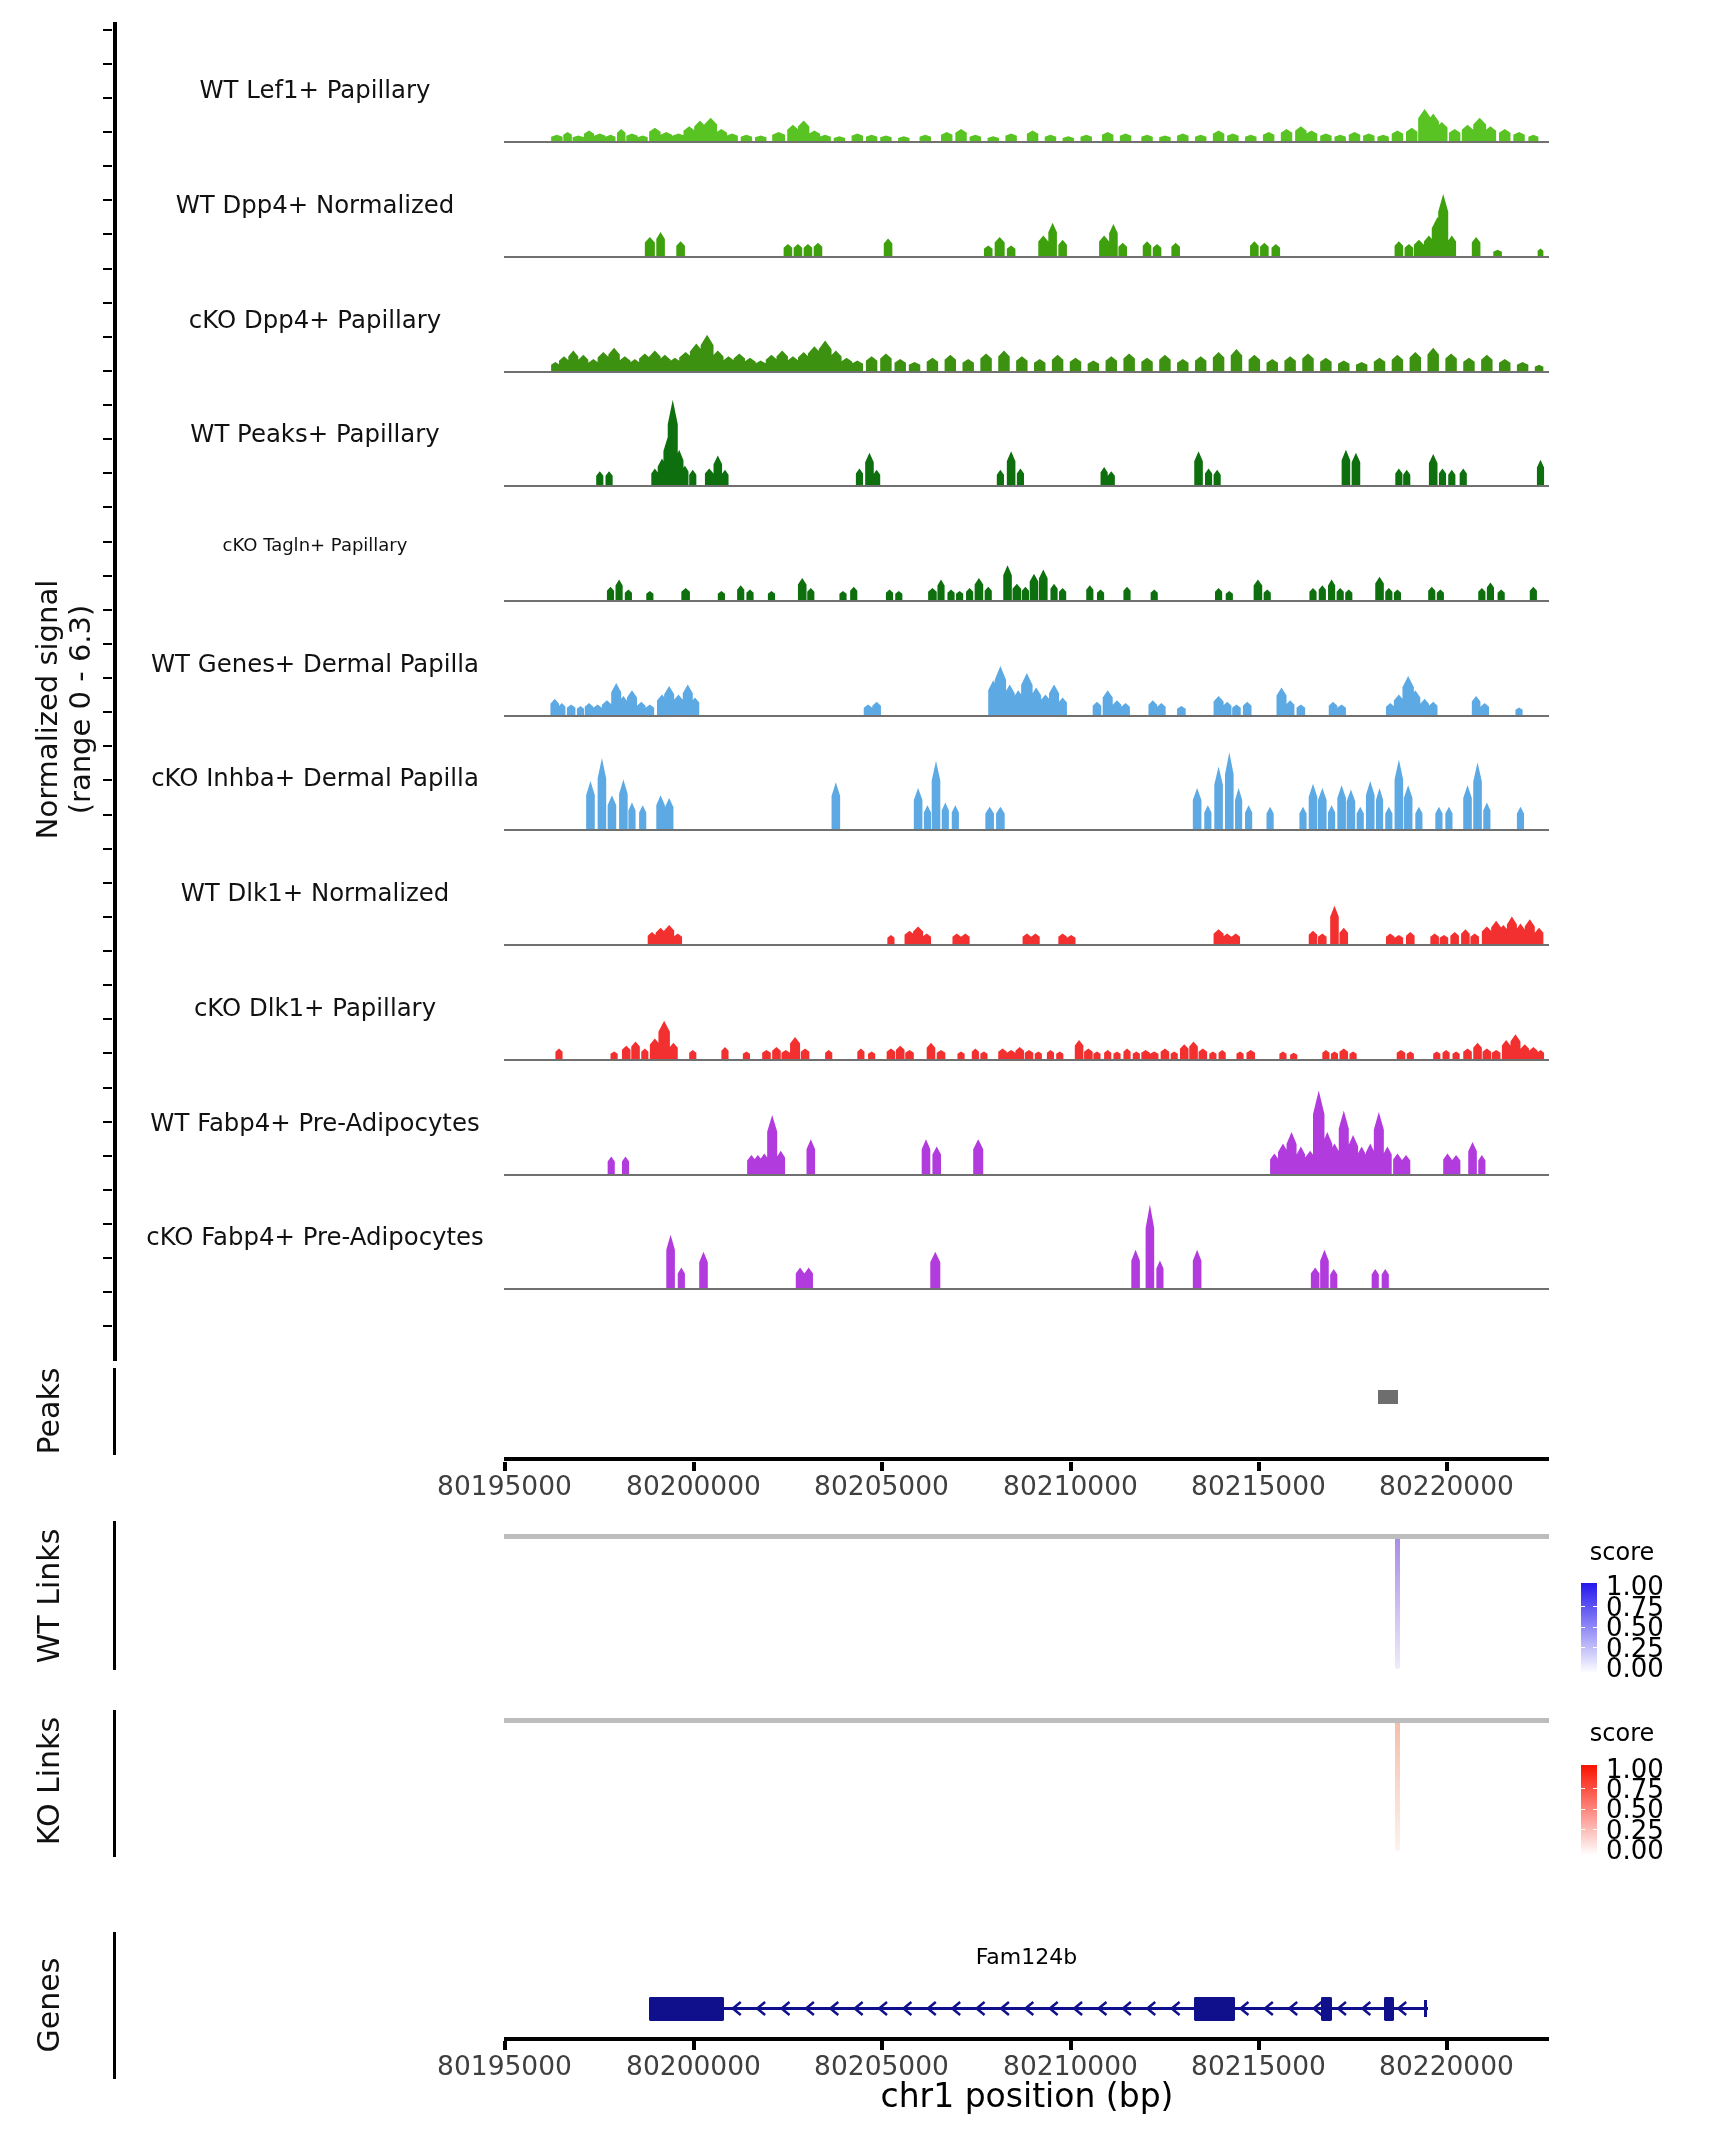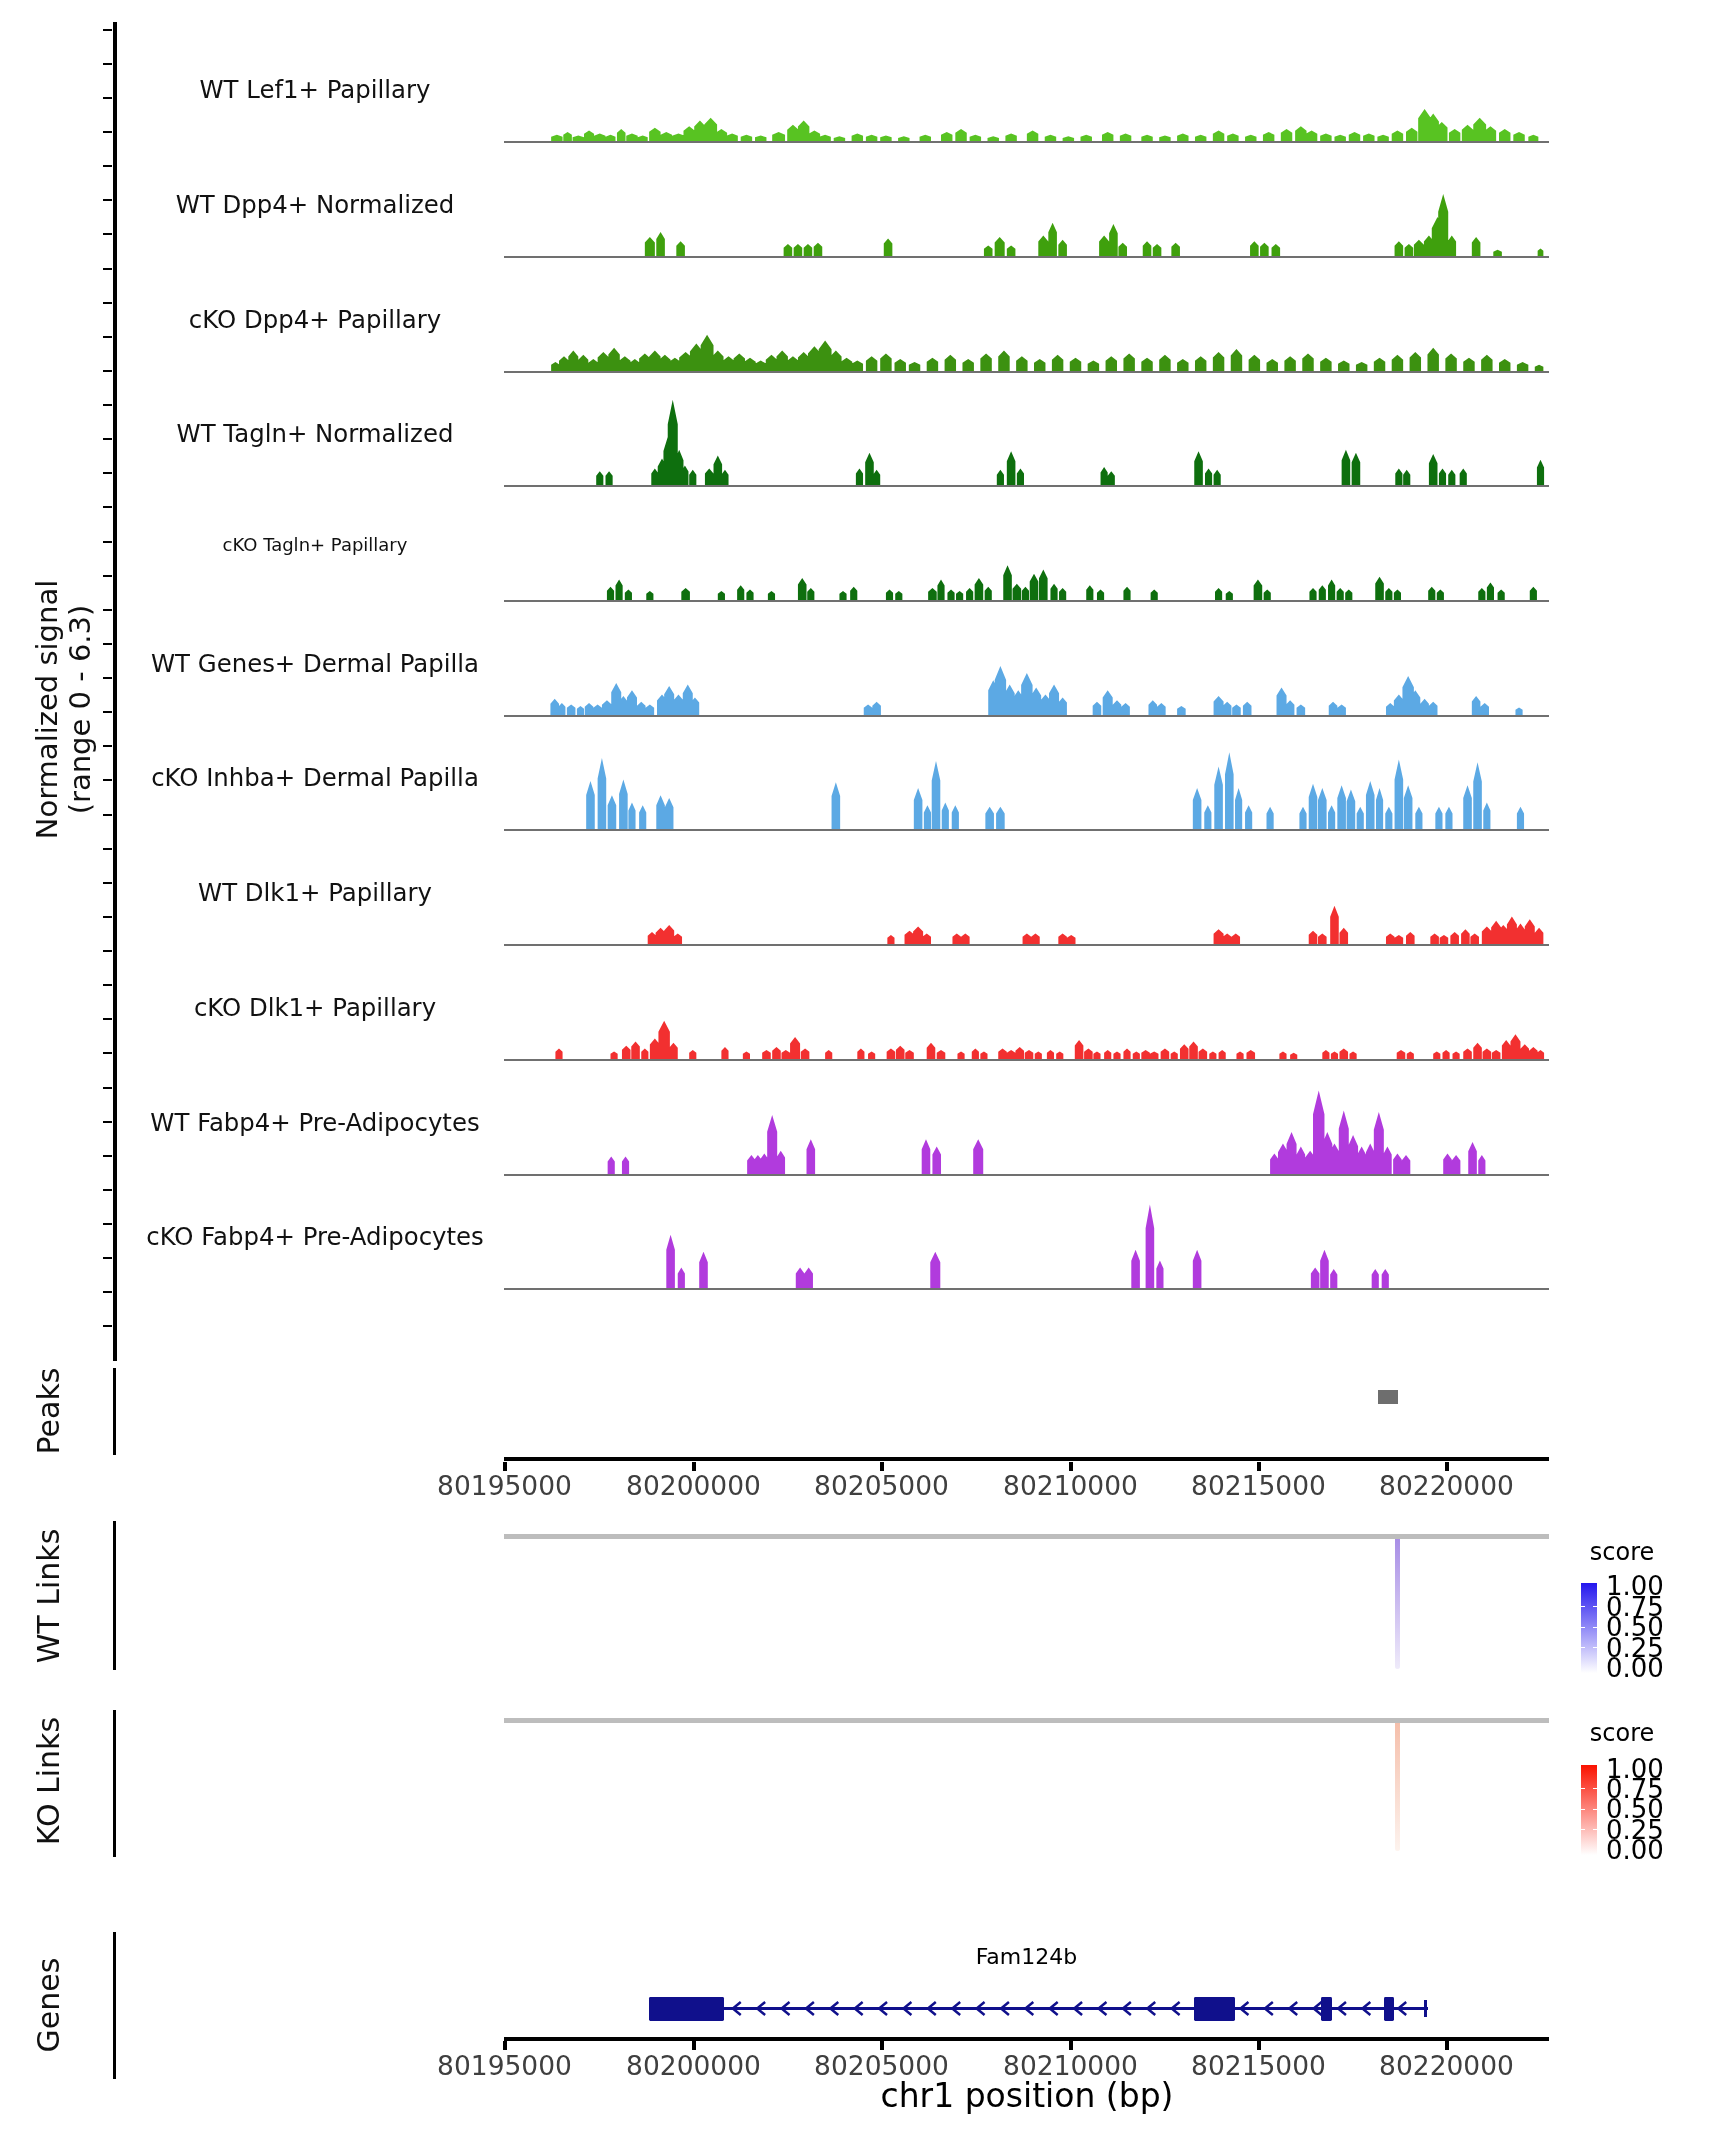--- a/index.html
+++ b/index.html
@@ -75,41 +75,41 @@
       <div style="position: absolute; left: 118px; top: 190px; width: 394px; text-align: center; font-size: 24.4px; color: rgb(17, 17, 17); white-space: nowrap;">WT Dpp4+ Normalized</div>
       <svg viewBox="0 0 1457 130" width="1045" height="93" style="left: 504px; top: 164px;">
         <path d="M195,130 L195,109.84 L202,102 L209,109.84 L209,130 Z M211,130 L211,104.8 L217,95 L223,104.8 L223,130 Z M239,130 L239,114.16 L245,108 L251,114.16 L251,130 Z M389,130 L389,117.04 L395,112 L401,117.04 L401,130 Z M403,130 L403,117.04 L409,112 L415,117.04 L415,130 Z M417,130 L417,117.04 L423,112 L429,117.04 L429,130 Z M431,130 L431,115.6 L437,110 L443,115.6 L443,130 Z M529,130 L529,111.28 L535,104 L541,111.28 L541,130 Z M669,130 L669,118.48 L675,114 L681,118.48 L681,130 Z M684,130 L684,109.84 L691,102 L698,109.84 L698,130 Z M701,130 L701,118.48 L707,114 L713,118.48 L713,130 Z M745,130 L745,108.4 L752,100 L759,108.4 L759,130 Z M759,130 L759,95.44 L765,82 L771,95.44 L771,130 Z M773,130 L773,112.72 L779,106 L785,112.72 L785,130 Z M830,130 L830,108.4 L837,100 L844,108.4 L844,130 Z M844,130 L844,96.88 L850,84 L856,96.88 L856,130 Z M857,130 L857,115.6 L863,110 L869,115.6 L869,130 Z M891,130 L891,114.16 L897,108 L903,114.16 L903,130 Z M905,130 L905,117.04 L911,112 L917,117.04 L917,130 Z M931,130 L931,115.6 L937,110 L943,115.6 L943,130 Z M1041,130 L1041,114.16 L1047,108 L1053,114.16 L1053,130 Z M1055,130 L1055,115.6 L1061,110 L1067,115.6 L1067,130 Z M1071,130 L1071,117.04 L1077,112 L1083,117.04 L1083,130 Z M1243,130 L1243,114.16 L1249,108 L1255,114.16 L1255,130 Z M1257,130 L1257,117.04 L1263,112 L1269,117.04 L1269,130 Z M1270,130 L1270,112.72 L1277,106 L1284,112.72 L1284,130 Z M1284,130 L1284,108.4 L1291,100 L1298,108.4 L1298,130 Z M1295,130 L1295,89.68 L1303,74 L1311,89.68 L1311,130 Z M1304,130 L1304,66.64 L1311,42 L1318,66.64 L1318,130 Z M1317,130 L1317,108.4 L1323,100 L1329,108.4 L1329,130 Z M1351,130 L1351,109.84 L1357,102 L1363,109.84 L1363,130 Z M1381,130 L1381,122.8 L1387,120 L1393,122.8 L1393,130 Z M1443,130 L1443,121.36 L1447,118 L1451,121.36 L1451,130 Z " fill="#3FA00D"></path>
       </svg>
       <div style="position: absolute; left: 504px; top: 256px; width: 1045px; height: 2.2px; background: rgb(112, 112, 112);"></div>
       <div style="position: absolute; left: 118px; top: 305px; width: 394px; text-align: center; font-size: 24.4px; color: rgb(17, 17, 17); white-space: nowrap;">cKO Dpp4+ Papillary</div>
       <svg viewBox="0 0 1457 130" width="1045" height="93" style="left: 504px; top: 279px;">
         <path d="M64,130 L64,119.92 L70,116 L76,119.92 L76,130 Z M75,130 L75,114.16 L82,108 L89,114.16 L89,130 Z M88,130 L88,108.4 L95,100 L102,108.4 L102,130 Z M102,130 L102,112.72 L109,106 L116,112.72 L116,130 Z M116,130 L116,117.04 L123,112 L130,117.04 L130,130 Z M129,130 L129,109.84 L137,102 L145,109.84 L145,130 Z M144,130 L144,105.52 L152,96 L160,105.52 L160,130 Z M159,130 L159,114.16 L167,108 L175,114.16 L175,130 Z M174,130 L174,117.04 L181,112 L188,117.04 L188,130 Z M187,130 L187,111.28 L195,104 L203,111.28 L203,130 Z M201,130 L201,108.4 L209,100 L217,108.4 L217,130 Z M215,130 L215,112.72 L223,106 L231,112.72 L231,130 Z M229,130 L229,115.6 L237,110 L245,115.6 L245,130 Z M243,130 L243,109.84 L252,102 L261,109.84 L261,130 Z M258,130 L258,101.2 L267,90 L276,101.2 L276,130 Z M273,130 L273,92.56 L282,78 L291,92.56 L291,130 Z M289,130 L289,108.4 L297,100 L305,108.4 L305,130 Z M304,130 L304,114.16 L312,108 L320,114.16 L320,130 Z M319,130 L319,111.28 L327,104 L335,111.28 L335,130 Z M334,130 L334,115.6 L342,110 L350,115.6 L350,130 Z M349,130 L349,118.48 L357,114 L365,118.48 L365,130 Z M364,130 L364,112.72 L372,106 L380,112.72 L380,130 Z M379,130 L379,108.4 L387,100 L395,108.4 L395,130 Z M394,130 L394,114.16 L402,108 L410,114.16 L410,130 Z M409,130 L409,109.84 L417,102 L425,109.84 L425,130 Z M423,130 L423,104.08 L432,94 L441,104.08 L441,130 Z M438,130 L438,98.32 L447,86 L456,98.32 L456,130 Z M454,130 L454,108.4 L462,100 L470,108.4 L470,130 Z M469,130 L469,115.6 L477,110 L485,115.6 L485,130 Z M484,130 L484,118.48 L492,114 L500,118.48 L500,130 Z M504,130 L504,114.16 L512,108 L520,114.16 L520,130 Z M524,130 L524,111.28 L532,104 L540,111.28 L540,130 Z M544,130 L544,117.04 L552,112 L560,117.04 L560,130 Z M564,130 L564,119.92 L572,116 L580,119.92 L580,130 Z M589,130 L589,115.6 L597,110 L605,115.6 L605,130 Z M614,130 L614,112.72 L622,106 L630,112.72 L630,130 Z M639,130 L639,117.04 L647,112 L655,117.04 L655,130 Z M664,130 L664,111.28 L672,104 L680,111.28 L680,130 Z M689,130 L689,108.4 L697,100 L705,108.4 L705,130 Z M714,130 L714,114.16 L722,108 L730,114.16 L730,130 Z M739,130 L739,117.04 L747,112 L755,117.04 L755,130 Z M764,130 L764,112.72 L772,106 L780,112.72 L780,130 Z M789,130 L789,115.6 L797,110 L805,115.6 L805,130 Z M814,130 L814,118.48 L822,114 L830,118.48 L830,130 Z M839,130 L839,114.16 L847,108 L855,114.16 L855,130 Z M864,130 L864,111.28 L872,104 L880,111.28 L880,130 Z M889,130 L889,115.6 L897,110 L905,115.6 L905,130 Z M914,130 L914,112.72 L922,106 L930,112.72 L930,130 Z M939,130 L939,117.04 L947,112 L955,117.04 L955,130 Z M964,130 L964,114.16 L972,108 L980,114.16 L980,130 Z M989,130 L989,109.84 L997,102 L1005,109.84 L1005,130 Z M1014,130 L1014,106.96000000000001 L1022,98 L1030,106.96000000000001 L1030,130 Z M1039,130 L1039,112.72 L1047,106 L1055,112.72 L1055,130 Z M1064,130 L1064,117.04 L1072,112 L1080,117.04 L1080,130 Z M1089,130 L1089,114.16 L1097,108 L1105,114.16 L1105,130 Z M1114,130 L1114,111.28 L1122,104 L1130,111.28 L1130,130 Z M1139,130 L1139,115.6 L1147,110 L1155,115.6 L1155,130 Z M1164,130 L1164,118.48 L1172,114 L1180,118.48 L1180,130 Z M1189,130 L1189,119.92 L1197,116 L1205,119.92 L1205,130 Z M1214,130 L1214,115.6 L1222,110 L1230,115.6 L1230,130 Z M1239,130 L1239,112.72 L1247,106 L1255,112.72 L1255,130 Z M1264,130 L1264,109.84 L1272,102 L1280,109.84 L1280,130 Z M1289,130 L1289,105.52 L1297,96 L1305,105.52 L1305,130 Z M1314,130 L1314,111.28 L1322,104 L1330,111.28 L1330,130 Z M1339,130 L1339,115.6 L1347,110 L1355,115.6 L1355,130 Z M1364,130 L1364,112.72 L1372,106 L1380,112.72 L1380,130 Z M1389,130 L1389,117.04 L1397,112 L1405,117.04 L1405,130 Z M1414,130 L1414,119.92 L1422,116 L1430,119.92 L1430,130 Z M1439,130 L1439,122.8 L1445,120 L1451,122.8 L1451,130 Z " fill="#3C9110"></path>
       </svg>
       <div style="position: absolute; left: 504px; top: 371px; width: 1045px; height: 2.2px; background: rgb(112, 112, 112);"></div>
-      <div style="position: absolute; left: 118px; top: 419px; width: 394px; text-align: center; font-size: 24.4px; color: rgb(17, 17, 17); white-space: nowrap;">WT Tagln+ Normalized</div>
+      <div style="position: absolute; left: 118px; top: 419px; width: 394px; text-align: center; font-size: 24.4px; color: rgb(17, 17, 17); white-space: nowrap;">WT Peaks+ Papillary</div>
       <svg viewBox="0 0 1457 130" width="1045" height="93" style="left: 504px; top: 394px;">
         <path d="M127,130 L127,114.16 L132,108 L137,114.16 L137,130 Z M140,130 L140,114.16 L145,108 L150,114.16 L150,130 Z M204,130 L204,111.28 L209,104 L214,111.28 L214,130 Z M213,130 L213,101.2 L219,90 L225,101.2 L225,130 Z M221,130 L221,79.6 L227,60 L233,79.6 L233,130 Z M227,130 L227,42.16 L234,8 L241,42.16 L241,130 Z M237,130 L237,92.56 L243,78 L249,92.56 L249,130 Z M246,130 L246,108.4 L251,100 L256,108.4 L256,130 Z M257,130 L257,112.72 L262,106 L267,112.72 L267,130 Z M279,130 L279,111.28 L285,104 L291,111.28 L291,130 Z M291,130 L291,98.32 L297,86 L303,98.32 L303,130 Z M302,130 L302,112.72 L307,106 L312,112.72 L312,130 Z M490,130 L490,111.28 L495,104 L500,111.28 L500,130 Z M503,130 L503,95.44 L509,82 L515,95.44 L515,130 Z M514,130 L514,112.72 L519,106 L524,112.72 L524,130 Z M687,130 L687,112.72 L692,106 L697,112.72 L697,130 Z M701,130 L701,94 L707,80 L713,94 L713,130 Z M715,130 L715,111.28 L720,104 L725,111.28 L725,130 Z M832,130 L832,109.84 L837,102 L842,109.84 L842,130 Z M842,130 L842,114.16 L847,108 L852,114.16 L852,130 Z M963,130 L963,94 L969,80 L975,94 L975,130 Z M978,130 L978,111.28 L983,104 L988,111.28 L988,130 Z M990,130 L990,112.72 L995,106 L1000,112.72 L1000,130 Z M1169,130 L1169,92.56 L1175,78 L1181,92.56 L1181,130 Z M1183,130 L1183,95.44 L1189,82 L1195,95.44 L1195,130 Z M1244,130 L1244,111.28 L1249,104 L1254,111.28 L1254,130 Z M1255,130 L1255,112.72 L1260,106 L1265,112.72 L1265,130 Z M1291,130 L1291,96.88 L1297,84 L1303,96.88 L1303,130 Z M1305,130 L1305,111.28 L1310,104 L1315,111.28 L1315,130 Z M1318,130 L1318,112.72 L1323,106 L1328,112.72 L1328,130 Z M1334,130 L1334,111.28 L1339,104 L1344,111.28 L1344,130 Z M1442,130 L1442,102.64 L1447,92 L1452,102.64 L1452,130 Z " fill="#0E6F0E"></path>
       </svg>
       <div style="position: absolute; left: 504px; top: 485px; width: 1045px; height: 2.2px; background: rgb(112, 112, 112);"></div>
       <div style="position: absolute; left: 118px; top: 534px; width: 394px; text-align: center; font-size: 18px; color: rgb(17, 17, 17); white-space: nowrap;">cKO Tagln+ Papillary</div>
       <svg viewBox="0 0 1457 130" width="1045" height="93" style="left: 504px; top: 508px;">
         <path d="M142,130 L142,115.6 L147,110 L152,115.6 L152,130 Z M154,130 L154,108.4 L159,100 L164,108.4 L164,130 Z M167,130 L167,118.48 L172,114 L177,118.48 L177,130 Z M197,130 L197,119.92 L202,116 L207,119.92 L207,130 Z M246,130 L246,117.04 L252,112 L258,117.04 L258,130 Z M297,130 L297,119.92 L302,116 L307,119.92 L307,130 Z M324,130 L324,114.16 L329,108 L334,114.16 L334,130 Z M337,130 L337,118.48 L342,114 L347,118.48 L347,130 Z M367,130 L367,119.92 L372,116 L377,119.92 L377,130 Z M409,130 L409,106.96000000000001 L415,98 L421,106.96000000000001 L421,130 Z M422,130 L422,117.04 L427,112 L432,117.04 L432,130 Z M467,130 L467,119.92 L472,116 L477,119.92 L477,130 Z M482,130 L482,115.6 L487,110 L492,115.6 L492,130 Z M532,130 L532,118.48 L537,114 L542,118.48 L542,130 Z M545,130 L545,119.92 L550,116 L555,119.92 L555,130 Z M591,130 L591,117.04 L597,112 L603,117.04 L603,130 Z M604,130 L604,108.4 L609,100 L614,108.4 L614,130 Z M618,130 L618,118.48 L623,114 L628,118.48 L628,130 Z M630,130 L630,119.92 L635,116 L640,119.92 L640,130 Z M644,130 L644,117.04 L649,112 L654,117.04 L654,130 Z M656,130 L656,106.96000000000001 L662,98 L668,106.96000000000001 L668,130 Z M670,130 L670,115.6 L675,110 L680,115.6 L680,130 Z M696,130 L696,94 L702,80 L708,94 L708,130 Z M709,130 L709,112.72 L715,106 L721,112.72 L721,130 Z M722,130 L722,115.6 L727,110 L732,115.6 L732,130 Z M733,130 L733,102.64 L739,92 L745,102.64 L745,130 Z M746,130 L746,98.32 L752,86 L758,98.32 L758,130 Z M762,130 L762,112.72 L767,106 L772,112.72 L772,130 Z M774,130 L774,117.04 L779,112 L784,117.04 L784,130 Z M812,130 L812,114.16 L817,108 L822,114.16 L822,130 Z M827,130 L827,118.48 L832,114 L837,118.48 L837,130 Z M864,130 L864,115.6 L869,110 L874,115.6 L874,130 Z M902,130 L902,118.48 L907,114 L912,118.48 L912,130 Z M992,130 L992,117.04 L997,112 L1002,117.04 L1002,130 Z M1007,130 L1007,119.92 L1012,116 L1017,119.92 L1017,130 Z M1046,130 L1046,108.4 L1052,100 L1058,108.4 L1058,130 Z M1060,130 L1060,118.48 L1065,114 L1070,118.48 L1070,130 Z M1124,130 L1124,117.04 L1129,112 L1134,117.04 L1134,130 Z M1137,130 L1137,114.16 L1142,108 L1147,114.16 L1147,130 Z M1150,130 L1150,108.4 L1155,100 L1160,108.4 L1160,130 Z M1162,130 L1162,117.04 L1167,112 L1172,117.04 L1172,130 Z M1174,130 L1174,118.48 L1179,114 L1184,118.48 L1184,130 Z M1216,130 L1216,105.52 L1222,96 L1228,105.52 L1228,130 Z M1230,130 L1230,117.04 L1235,112 L1240,117.04 L1240,130 Z M1242,130 L1242,118.48 L1247,114 L1252,118.48 L1252,130 Z M1290,130 L1290,115.6 L1295,110 L1300,115.6 L1300,130 Z M1302,130 L1302,118.48 L1307,114 L1312,118.48 L1312,130 Z M1360,130 L1360,117.04 L1365,112 L1370,117.04 L1370,130 Z M1372,130 L1372,111.28 L1377,104 L1382,111.28 L1382,130 Z M1387,130 L1387,118.48 L1392,114 L1397,118.48 L1397,130 Z M1432,130 L1432,115.6 L1437,110 L1442,115.6 L1442,130 Z " fill="#0E6F0E"></path>
       </svg>
       <div style="position: absolute; left: 504px; top: 600px; width: 1045px; height: 2.2px; background: rgb(112, 112, 112);"></div>
       <div style="position: absolute; left: 118px; top: 649px; width: 394px; text-align: center; font-size: 24.4px; color: rgb(17, 17, 17); white-space: nowrap;">WT Genes+ Dermal Papilla</div>
       <svg viewBox="0 0 1457 130" width="1045" height="93" style="left: 504px; top: 623px;">
         <path d="M63,130 L63,112.72 L69,106 L75,112.72 L75,130 Z M74,130 L74,117.04 L79,112 L84,117.04 L84,130 Z M86,130 L86,118.48 L92,114 L98,118.48 L98,130 Z M100,130 L100,119.92 L105,116 L110,119.92 L110,130 Z M111,130 L111,117.04 L117,112 L123,117.04 L123,130 Z M123,130 L123,118.48 L129,114 L135,118.48 L135,130 Z M135,130 L135,114.16 L142,108 L149,114.16 L149,130 Z M148,130 L148,96.88 L155,84 L162,96.88 L162,130 Z M159,130 L159,109.84 L165,102 L171,109.84 L171,130 Z M170,130 L170,104.08 L177,94 L184,104.08 L184,130 Z M184,130 L184,115.6 L190,110 L196,115.6 L196,130 Z M196,130 L196,118.48 L202,114 L208,118.48 L208,130 Z M212,130 L212,108.4 L219,100 L226,108.4 L226,130 Z M222,130 L222,99.76 L229,88 L236,99.76 L236,130 Z M235,130 L235,108.4 L242,100 L249,108.4 L249,130 Z M248,130 L248,98.32 L255,86 L262,98.32 L262,130 Z M259,130 L259,111.28 L265,104 L271,111.28 L271,130 Z M501,130 L501,118.48 L507,114 L513,118.48 L513,130 Z M513,130 L513,115.6 L519,110 L525,115.6 L525,130 Z M675,130 L675,94 L682,80 L689,94 L689,130 Z M684,130 L684,79.6 L692,60 L700,79.6 L700,130 Z M698,130 L698,98.32 L705,86 L712,98.32 L712,130 Z M710,130 L710,104.08 L717,94 L724,104.08 L724,130 Z M721,130 L721,86.80000000000001 L729,70 L737,86.80000000000001 L737,130 Z M735,130 L735,101.2 L742,90 L749,101.2 L749,130 Z M748,130 L748,108.4 L755,100 L762,108.4 L762,130 Z M760,130 L760,98.32 L767,86 L774,98.32 L774,130 Z M773,130 L773,111.28 L779,104 L785,111.28 L785,130 Z M821,130 L821,115.6 L827,110 L833,115.6 L833,130 Z M835,130 L835,104.08 L842,94 L849,104.08 L849,130 Z M849,130 L849,114.16 L855,108 L861,114.16 L861,130 Z M861,130 L861,117.04 L867,112 L873,117.04 L873,130 Z M899,130 L899,114.16 L905,108 L911,114.16 L911,130 Z M911,130 L911,117.04 L917,112 L923,117.04 L923,130 Z M939,130 L939,119.92 L945,116 L951,119.92 L951,130 Z M990,130 L990,109.84 L997,102 L1004,109.84 L1004,130 Z M1003,130 L1003,115.6 L1009,110 L1015,115.6 L1015,130 Z M1016,130 L1016,118.48 L1022,114 L1028,118.48 L1028,130 Z M1031,130 L1031,115.6 L1037,110 L1043,115.6 L1043,130 Z M1078,130 L1078,101.2 L1085,90 L1092,101.2 L1092,130 Z M1091,130 L1091,114.16 L1097,108 L1103,114.16 L1103,130 Z M1106,130 L1106,118.48 L1112,114 L1118,118.48 L1118,130 Z M1151,130 L1151,115.6 L1157,110 L1163,115.6 L1163,130 Z M1163,130 L1163,118.48 L1169,114 L1175,118.48 L1175,130 Z M1231,130 L1231,117.04 L1237,112 L1243,117.04 L1243,130 Z M1242,130 L1242,108.4 L1249,100 L1256,108.4 L1256,130 Z M1254,130 L1254,89.68 L1262,74 L1270,89.68 L1270,130 Z M1265,130 L1265,104.08 L1272,94 L1279,104.08 L1279,130 Z M1279,130 L1279,112.72 L1285,106 L1291,112.72 L1291,130 Z M1291,130 L1291,115.6 L1297,110 L1303,115.6 L1303,130 Z M1351,130 L1351,109.84 L1357,102 L1363,109.84 L1363,130 Z M1363,130 L1363,117.04 L1369,112 L1375,117.04 L1375,130 Z M1412,130 L1412,121.36 L1417,118 L1422,121.36 L1422,130 Z " fill="#5CA9E4"></path>
       </svg>
       <div style="position: absolute; left: 504px; top: 715px; width: 1045px; height: 2.2px; background: rgb(112, 112, 112);"></div>
       <div style="position: absolute; left: 118px; top: 763px; width: 394px; text-align: center; font-size: 24.4px; color: rgb(17, 17, 17); white-space: nowrap;">cKO Inhba+ Dermal Papilla</div>
       <svg viewBox="0 0 1457 130" width="1045" height="93" style="left: 504px; top: 738px;">
         <path d="M113,130 L113,79.6 L119,60 L125,79.6 L125,130 Z M129,130 L129,56.56 L135,28 L141,56.56 L141,130 Z M143,130 L143,94 L149,80 L155,94 L155,130 Z M159,130 L159,78.16 L165,58 L171,78.16 L171,130 Z M172,130 L172,101.2 L177,90 L182,101.2 L182,130 Z M187,130 L187,104.08 L192,94 L197,104.08 L197,130 Z M211,130 L211,94 L217,80 L223,94 L223,130 Z M223,130 L223,96.88 L229,84 L235,96.88 L235,130 Z M456,130 L456,81.03999999999999 L462,62 L468,81.03999999999999 L468,130 Z M571,130 L571,86.80000000000001 L577,70 L583,86.80000000000001 L583,130 Z M585,130 L585,104.08 L590,94 L595,104.08 L595,130 Z M596,130 L596,59.44 L602,32 L608,59.44 L608,130 Z M610,130 L610,101.2 L615,90 L620,101.2 L620,130 Z M624,130 L624,104.08 L629,94 L634,104.08 L634,130 Z M671,130 L671,105.52 L677,96 L683,105.52 L683,130 Z M686,130 L686,105.52 L692,96 L698,105.52 L698,130 Z M961,130 L961,86.80000000000001 L967,70 L973,86.80000000000001 L973,130 Z M977,130 L977,104.08 L982,94 L987,104.08 L987,130 Z M991,130 L991,65.2 L997,40 L1003,65.2 L1003,130 Z M1006,130 L1006,50.8 L1012,20 L1018,50.8 L1018,130 Z M1020,130 L1020,86.80000000000001 L1025,70 L1030,86.80000000000001 L1030,130 Z M1034,130 L1034,104.08 L1039,94 L1044,104.08 L1044,130 Z M1064,130 L1064,105.52 L1069,96 L1074,105.52 L1074,130 Z M1110,130 L1110,105.52 L1115,96 L1120,105.52 L1120,130 Z M1123,130 L1123,82.48 L1129,64 L1135,82.48 L1135,130 Z M1136,130 L1136,86.80000000000001 L1142,70 L1148,86.80000000000001 L1148,130 Z M1150,130 L1150,104.08 L1155,94 L1160,104.08 L1160,130 Z M1163,130 L1163,83.92 L1169,66 L1175,83.92 L1175,130 Z M1176,130 L1176,88.24000000000001 L1182,72 L1188,88.24000000000001 L1188,130 Z M1190,130 L1190,105.52 L1195,96 L1200,105.52 L1200,130 Z M1203,130 L1203,79.6 L1209,60 L1215,79.6 L1215,130 Z M1217,130 L1217,86.80000000000001 L1222,70 L1227,86.80000000000001 L1227,130 Z M1230,130 L1230,105.52 L1235,96 L1240,105.52 L1240,130 Z M1243,130 L1243,58 L1249,30 L1255,58 L1255,130 Z M1256,130 L1256,83.92 L1262,66 L1268,83.92 L1268,130 Z M1272,130 L1272,105.52 L1277,96 L1282,105.52 L1282,130 Z M1300,130 L1300,105.52 L1305,96 L1310,105.52 L1310,130 Z M1314,130 L1314,105.52 L1319,96 L1324,105.52 L1324,130 Z M1339,130 L1339,83.92 L1345,66 L1351,83.92 L1351,130 Z M1353,130 L1353,60.879999999999995 L1359,34 L1365,60.879999999999995 L1365,130 Z M1367,130 L1367,101.2 L1372,90 L1377,101.2 L1377,130 Z M1414,130 L1414,105.52 L1419,96 L1424,105.52 L1424,130 Z " fill="#5CA9E4"></path>
       </svg>
       <div style="position: absolute; left: 504px; top: 829px; width: 1045px; height: 2.2px; background: rgb(112, 112, 112);"></div>
-      <div style="position: absolute; left: 118px; top: 878px; width: 394px; text-align: center; font-size: 24.4px; color: rgb(17, 17, 17); white-space: nowrap;">WT Dlk1+ Papillary</div>
+      <div style="position: absolute; left: 118px; top: 878px; width: 394px; text-align: center; font-size: 24.4px; color: rgb(17, 17, 17); white-space: nowrap;">WT Dlk1+ Normalized</div>
       <svg viewBox="0 0 1457 130" width="1045" height="93" style="left: 504px; top: 852px;">
         <path d="M199,130 L199,117.04 L205,112 L211,117.04 L211,130 Z M210,130 L210,112.72 L217,106 L224,112.72 L224,130 Z M222,130 L222,109.84 L229,102 L236,109.84 L236,130 Z M235,130 L235,118.48 L241,114 L247,118.48 L247,130 Z M534,130 L534,119.92 L539,116 L544,119.92 L544,130 Z M558,130 L558,115.6 L565,110 L572,115.6 L572,130 Z M570,130 L570,111.28 L577,104 L584,111.28 L584,130 Z M583,130 L583,118.48 L589,114 L595,118.48 L595,130 Z M625,130 L625,118.48 L631,114 L637,118.48 L637,130 Z M637,130 L637,118.48 L643,114 L649,118.48 L649,130 Z M723,130 L723,118.48 L729,114 L735,118.48 L735,130 Z M735,130 L735,118.48 L741,114 L747,118.48 L747,130 Z M773,130 L773,118.48 L779,114 L785,118.48 L785,130 Z M785,130 L785,119.92 L791,116 L797,119.92 L797,130 Z M990,130 L990,114.16 L997,108 L1004,114.16 L1004,130 Z M1003,130 L1003,118.48 L1009,114 L1015,118.48 L1015,130 Z M1015,130 L1015,118.48 L1021,114 L1027,118.48 L1027,130 Z M1123,130 L1123,115.6 L1129,110 L1135,115.6 L1135,130 Z M1136,130 L1136,118.48 L1142,114 L1148,118.48 L1148,130 Z M1153,130 L1153,90.4 L1159,75 L1165,90.4 L1165,130 Z M1166,130 L1166,112.72 L1172,106 L1178,112.72 L1178,130 Z M1231,130 L1231,118.48 L1237,114 L1243,118.48 L1243,130 Z M1243,130 L1243,119.92 L1249,116 L1255,119.92 L1255,130 Z M1259,130 L1259,117.04 L1265,112 L1271,117.04 L1271,130 Z M1293,130 L1293,118.48 L1299,114 L1305,118.48 L1305,130 Z M1306,130 L1306,119.92 L1312,116 L1318,119.92 L1318,130 Z M1321,130 L1321,117.04 L1327,112 L1333,117.04 L1333,130 Z M1336,130 L1336,114.16 L1342,108 L1348,114.16 L1348,130 Z M1349,130 L1349,118.48 L1355,114 L1361,118.48 L1361,130 Z M1365,130 L1365,111.28 L1372,104 L1379,111.28 L1379,130 Z M1378,130 L1378,105.52 L1385,96 L1392,105.52 L1392,130 Z M1388,130 L1388,109.84 L1395,102 L1402,109.84 L1402,130 Z M1400,130 L1400,101.2 L1407,90 L1414,101.2 L1414,130 Z M1413,130 L1413,108.4 L1419,100 L1425,108.4 L1425,130 Z M1425,130 L1425,104.08 L1432,94 L1439,104.08 L1439,130 Z M1439,130 L1439,112.72 L1445,106 L1451,112.72 L1451,130 Z " fill="#F23030"></path>
       </svg>
       <div style="position: absolute; left: 504px; top: 944px; width: 1045px; height: 2.2px; background: rgb(112, 112, 112);"></div>
       <div style="position: absolute; left: 118px; top: 993px; width: 394px; text-align: center; font-size: 24.4px; color: rgb(17, 17, 17); white-space: nowrap;">cKO Dlk1+ Papillary</div>
       <svg viewBox="0 0 1457 130" width="1045" height="93" style="left: 504px; top: 967px;">
         <path d="M70,130 L70,118.48 L75,114 L80,118.48 L80,130 Z M147,130 L147,121.36 L152,118 L157,121.36 L157,130 Z M163,130 L163,115.6 L169,110 L175,115.6 L175,130 Z M176,130 L176,111.28 L182,104 L188,111.28 L188,130 Z M190,130 L190,118.48 L195,114 L200,118.48 L200,130 Z M202,130 L202,108.4 L209,100 L216,108.4 L216,130 Z M214,130 L214,90.4 L222,75 L230,90.4 L230,130 Z M229,130 L229,112.72 L235,106 L241,112.72 L241,130 Z M257,130 L257,119.92 L262,116 L267,119.92 L267,130 Z M302,130 L302,117.04 L307,112 L312,117.04 L312,130 Z M332,130 L332,121.36 L337,118 L342,121.36 L342,130 Z M359,130 L359,119.92 L365,116 L371,119.92 L371,130 Z M373,130 L373,117.04 L379,112 L385,117.04 L385,130 Z M386,130 L386,119.92 L392,116 L398,119.92 L398,130 Z M398,130 L398,106.96000000000001 L405,98 L412,106.96000000000001 L412,130 Z M413,130 L413,118.48 L419,114 L425,118.48 L425,130 Z M447,130 L447,119.92 L452,116 L457,119.92 L457,130 Z M492,130 L492,118.48 L497,114 L502,118.48 L502,130 Z M507,130 L507,121.36 L512,118 L517,121.36 L517,130 Z M533,130 L533,118.48 L539,114 L545,118.48 L545,130 Z M546,130 L546,115.6 L552,110 L558,115.6 L558,130 Z M559,130 L559,119.92 L565,116 L571,119.92 L571,130 Z M589,130 L589,112.72 L595,106 L601,112.72 L601,130 Z M603,130 L603,119.92 L609,116 L615,119.92 L615,130 Z M632,130 L632,121.36 L637,118 L642,121.36 L642,130 Z M652,130 L652,118.48 L657,114 L662,118.48 L662,130 Z M664,130 L664,121.36 L669,118 L674,121.36 L674,130 Z M689,130 L689,118.48 L695,114 L701,118.48 L701,130 Z M701,130 L701,119.92 L707,116 L713,119.92 L713,130 Z M713,130 L713,117.04 L719,112 L725,117.04 L725,130 Z M726,130 L726,119.92 L732,116 L738,119.92 L738,130 Z M740,130 L740,121.36 L745,118 L750,121.36 L750,130 Z M757,130 L757,119.92 L762,116 L767,119.92 L767,130 Z M770,130 L770,121.36 L775,118 L780,121.36 L780,130 Z M796,130 L796,109.84 L802,102 L808,109.84 L808,130 Z M809,130 L809,118.48 L815,114 L821,118.48 L821,130 Z M822,130 L822,121.36 L827,118 L832,121.36 L832,130 Z M837,130 L837,119.92 L842,116 L847,119.92 L847,130 Z M850,130 L850,121.36 L855,118 L860,121.36 L860,130 Z M864,130 L864,118.48 L869,114 L874,118.48 L874,130 Z M877,130 L877,121.36 L882,118 L887,121.36 L887,130 Z M889,130 L889,119.92 L895,116 L901,119.92 L901,130 Z M901,130 L901,121.36 L907,118 L913,121.36 L913,130 Z M916,130 L916,118.48 L922,114 L928,118.48 L928,130 Z M930,130 L930,121.36 L935,118 L940,121.36 L940,130 Z M943,130 L943,114.16 L949,108 L955,114.16 L955,130 Z M956,130 L956,111.28 L962,104 L968,111.28 L968,130 Z M969,130 L969,118.48 L975,114 L981,118.48 L981,130 Z M984,130 L984,121.36 L989,118 L994,121.36 L994,130 Z M997,130 L997,119.92 L1002,116 L1007,119.92 L1007,130 Z M1022,130 L1022,121.36 L1027,118 L1032,121.36 L1032,130 Z M1036,130 L1036,119.92 L1042,116 L1048,119.92 L1048,130 Z M1082,130 L1082,121.36 L1087,118 L1092,121.36 L1092,130 Z M1097,130 L1097,122.8 L1102,120 L1107,122.8 L1107,130 Z M1142,130 L1142,119.92 L1147,116 L1152,119.92 L1152,130 Z M1154,130 L1154,121.36 L1159,118 L1164,121.36 L1164,130 Z M1166,130 L1166,118.48 L1172,114 L1178,118.48 L1178,130 Z M1180,130 L1180,121.36 L1185,118 L1190,121.36 L1190,130 Z M1246,130 L1246,119.92 L1252,116 L1258,119.92 L1258,130 Z M1260,130 L1260,121.36 L1265,118 L1270,121.36 L1270,130 Z M1297,130 L1297,121.36 L1302,118 L1307,121.36 L1307,130 Z M1310,130 L1310,119.92 L1315,116 L1320,119.92 L1320,130 Z M1324,130 L1324,121.36 L1329,118 L1334,121.36 L1334,130 Z M1339,130 L1339,118.48 L1345,114 L1351,118.48 L1351,130 Z M1353,130 L1353,112.72 L1359,106 L1365,112.72 L1365,130 Z M1366,130 L1366,118.48 L1372,114 L1378,118.48 L1378,130 Z M1379,130 L1379,119.92 L1385,116 L1391,119.92 L1391,130 Z M1393,130 L1393,109.84 L1399,102 L1405,109.84 L1405,130 Z M1405,130 L1405,104.08 L1412,94 L1419,104.08 L1419,130 Z M1419,130 L1419,114.16 L1425,108 L1431,114.16 L1431,130 Z M1431,130 L1431,117.04 L1437,112 L1443,117.04 L1443,130 Z M1442,130 L1442,119.92 L1447,116 L1452,119.92 L1452,130 Z " fill="#F23030"></path>
       </svg>
       <div style="position: absolute; left: 504px; top: 1059px; width: 1045px; height: 2.2px; background: rgb(112, 112, 112);"></div>
       <div style="position: absolute; left: 118px; top: 1108px; width: 394px; text-align: center; font-size: 24.4px; color: rgb(17, 17, 17); white-space: nowrap;">WT Fabp4+ Pre-Adipocytes</div>

